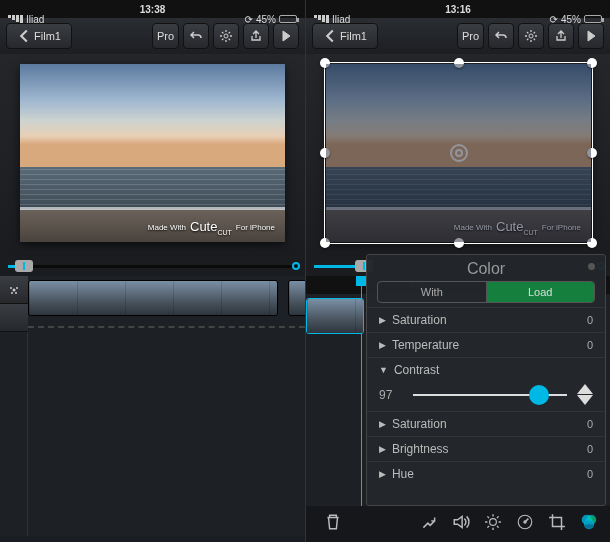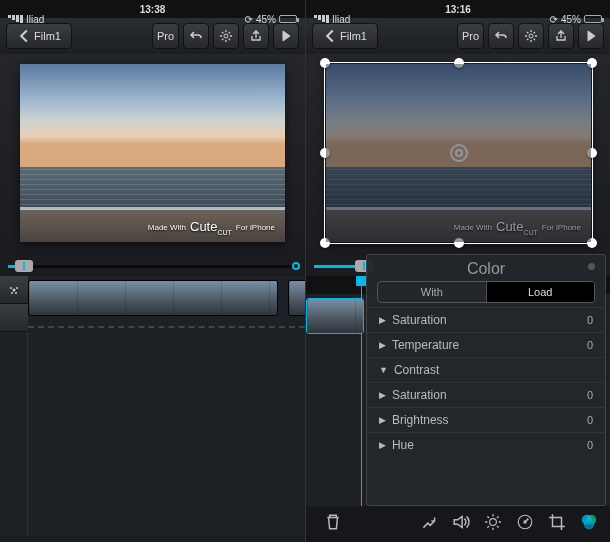--- a/index.html
+++ b/index.html
@@ -67,21 +67,21 @@
 .clip .thumb { height:100%; background:linear-gradient(#7a8fa5 0%,#4a5560 60%,#2d353d 100%); position:relative; }
 .clip .thumb::after { content:''; position:absolute; inset:0; background:repeating-linear-gradient(90deg, rgba(0,0,0,.15) 0 1px, transparent 1px 48px); }
 .dash { position:absolute; left:0; right:0; height:0; border-top:2px dashed #444; }
 
 
 .panel { position:absolute; left:60px; right:4px; top:254px; bottom:36px; background:rgba(35,38,42,.97); border:1px solid #444; border-radius:3px; color:#bbb; font-size:12px; }
 .panel-hd { text-align:center; padding:5px 0 3px; color:#999; font-size:16px; position:relative; }
 .seg { display:flex; margin:0 10px 4px; border:1px solid #555; border-radius:4px; overflow:hidden; height:22px; }
 .seg > div { flex:1; text-align:center; line-height:20px; font-size:11px; color:#aaa; }
 .seg > div + div { border-left:1px solid #555; }
-.seg .active { background:#000000; color:#ddd; }
+.seg .active { background:#15803d; color:#ddd; }
 .prow { display:flex; align-items:center; padding:5px 12px; border-top:1px solid #333; font-size:12px; }
 .prow .tri { margin-right:6px; font-size:9px; }
 .prow .val { margin-left:auto; color:#aaa; font-size:11px; }
 .expanded { padding:2px 12px 6px; display:flex; align-items:center; gap:10px; }
 .expanded .num { width:24px; font-size:12px; color:#aaa; }
 .expanded .slider { flex:1; height:2px; background:#ddd; position:relative; }
 .expanded .slider .kn { position:absolute; top:50%; transform:translate(-50%,-50%); width:20px; height:20px; border-radius:50%; background:#00b8e6; }
 .spin { display:flex; flex-direction:column; gap:1px; }
 .spin .up,.spin .down { width:0; height:0; border-left:8px solid transparent; border-right:8px solid transparent; }
 .spin .up { border-bottom:10px solid #ddd; }
@@ -308,20 +308,30 @@
       </div>
     <div class="prow">
         <span class="tri">▶</span>
         <span>Temperature</span>
         <span class="val">0</span>
       </div>
     <div class="prow">
         <span class="tri">▼</span>
         <span>Contrast</span>
       </div>
+    <div class="expanded">
+      <span class="num">97</span>
+      <div class="slider">
+          <div class="kn" style="left:82%"></div>
+        </div>
+      <div class="spin">
+          <div class="up"></div>
+          <div class="down"></div>
+        </div>
+    </div>
     <div class="prow">
         <span class="tri">▶</span>
         <span>Saturation</span>
         <span class="val">0</span>
       </div>
     <div class="prow">
         <span class="tri">▶</span>
         <span>Brightness</span>
         <span class="val">0</span>
       </div>

